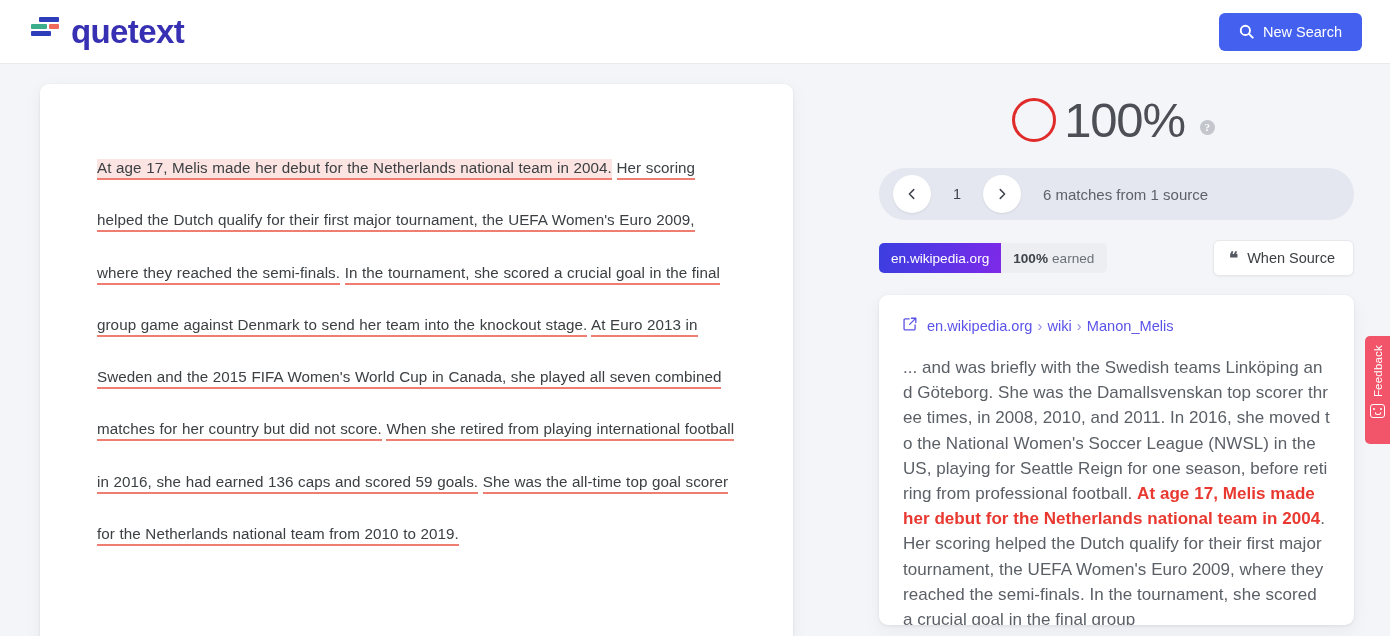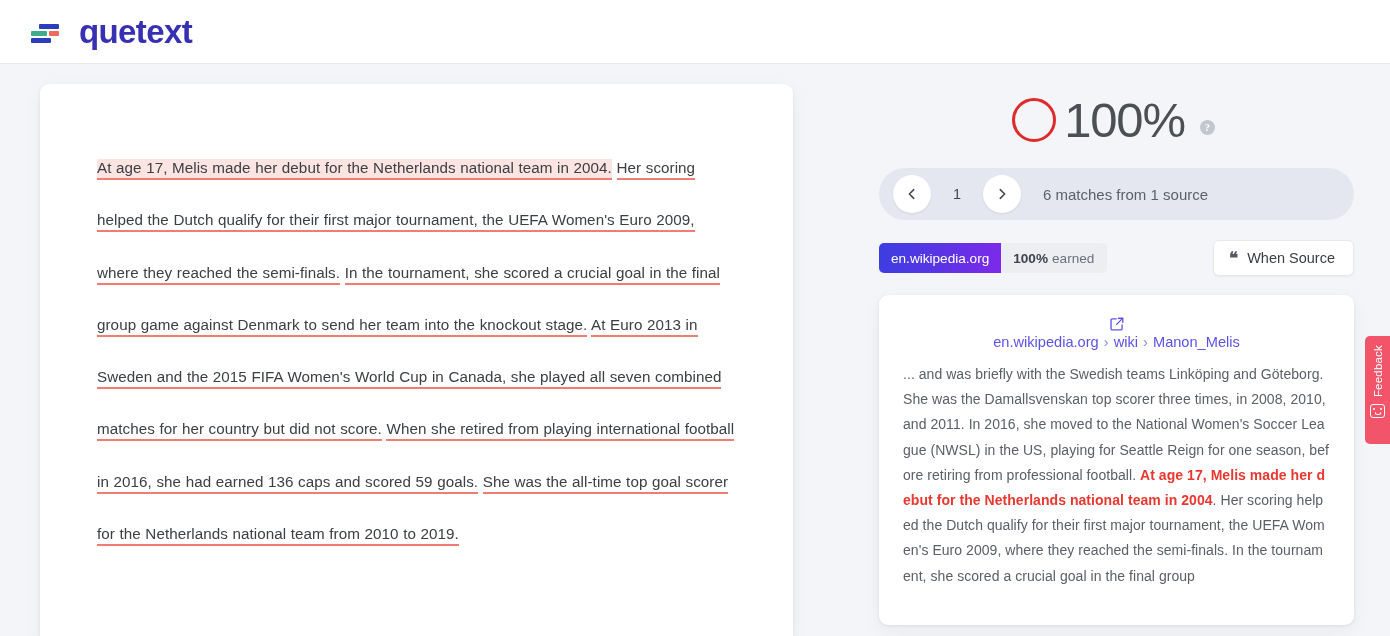--- a/index.html
+++ b/index.html
@@ -21,22 +21,22 @@
     display: flex;
     align-items: center;
     justify-content: space-between;
     padding: 0 28px 0 30px;
     border-bottom: 1px solid #e9eaee;
     z-index: 20;
   }
 
   .brand {
     display: flex;
-    align-items: flex-end;
-    gap: 19px;
+    align-items: flex-start;
+    gap: 11px;
     cursor: pointer;
   }
   .logo-mark {
     width: 30px;
     height: 26px;
     position: relative;
     flex: 0 0 auto;
   }
   .logo-mark i {
     position: absolute;
@@ -256,32 +256,31 @@
     background: #ffffff;
     border-radius: 9px;
     box-shadow: 0 1px 3px rgba(40,45,70,.09), 0 6px 18px rgba(40,45,70,.05);
     padding: 22px 24px 22px 24px;
     height: 330px;
     overflow: hidden;
   }
   .src-link {
     display: flex;
     align-items: center;
-    gap: 0;
+    gap: 10px;
     font-size: 14.6px;
     color: #5b53e8;
     cursor: pointer;
-    margin-bottom: 12px;
-    flex-direction: column;
+    margin-bottom: 21px;
   }
   .src-link .crumb-sep { color: #8e8ce8; margin: 0 1px; }
   .ext-ico { display:block; flex: 0 0 auto; }
 
   .src-body {
-    font-size: 14px;
+    font-size: 17px;
     line-height: 25.2px;
     color: #5b6067;
     word-break: break-all;
     letter-spacing: .05px;
   }
   .src-body .hit {
     color: #e8382f;
     font-weight: 700;
   }
 
@@ -346,20 +345,29 @@
   <div class="brand">
     <span class="logo-mark">
       <i class="bar-1"></i>
         <i class="bar-2"></i>
         <i class="bar-3"></i>
         <i class="bar-4"></i>
     </span>
     <span class="brand-name">quetext</span>
   </div>
 
+  <button class="new-search-btn">
+    <span>
+      <svg width="15" height="15" viewBox="0 0 16 16" fill="none">
+        <circle cx="6.8" cy="6.8" r="4.9" stroke="#ffffff" stroke-width="2"></circle>
+        <line x1="10.6" y1="10.6" x2="14.6" y2="14.6" stroke="#ffffff" stroke-width="2" stroke-linecap="round"></line>
+      </svg>
+    </span>
+    <span>New Search</span>
+  </button>
 </div>
 
 <div class="page">
 
   <div class="doc-col">
     <div class="doc-card">
       <div class="doc-text" id="doc-text"><span class="m hl">At age 17, Melis made her debut for the Netherlands national team in 2004.</span><span> </span><span class="m">Her scoring helped the Dutch qualify for their first major tournament, the UEFA Women's Euro 2009, where they reached the semi-finals.</span><span> </span><span class="m">In the tournament, she scored a crucial goal in the final group game against Denmark to send her team into the knockout stage.</span><span> </span><span class="m">At Euro 2013 in Sweden and the 2015 FIFA Women's World Cup in Canada, she played all seven combined matches for her country but did not score.</span><span> </span><span class="m">When she retired from playing international football in 2016, she had earned 136 caps and scored 59 goals.</span><span> </span><span class="m">She was the all-time top goal scorer for the Netherlands national team from 2010 to 2019.</span></div>
     </div>
   </div>
 

